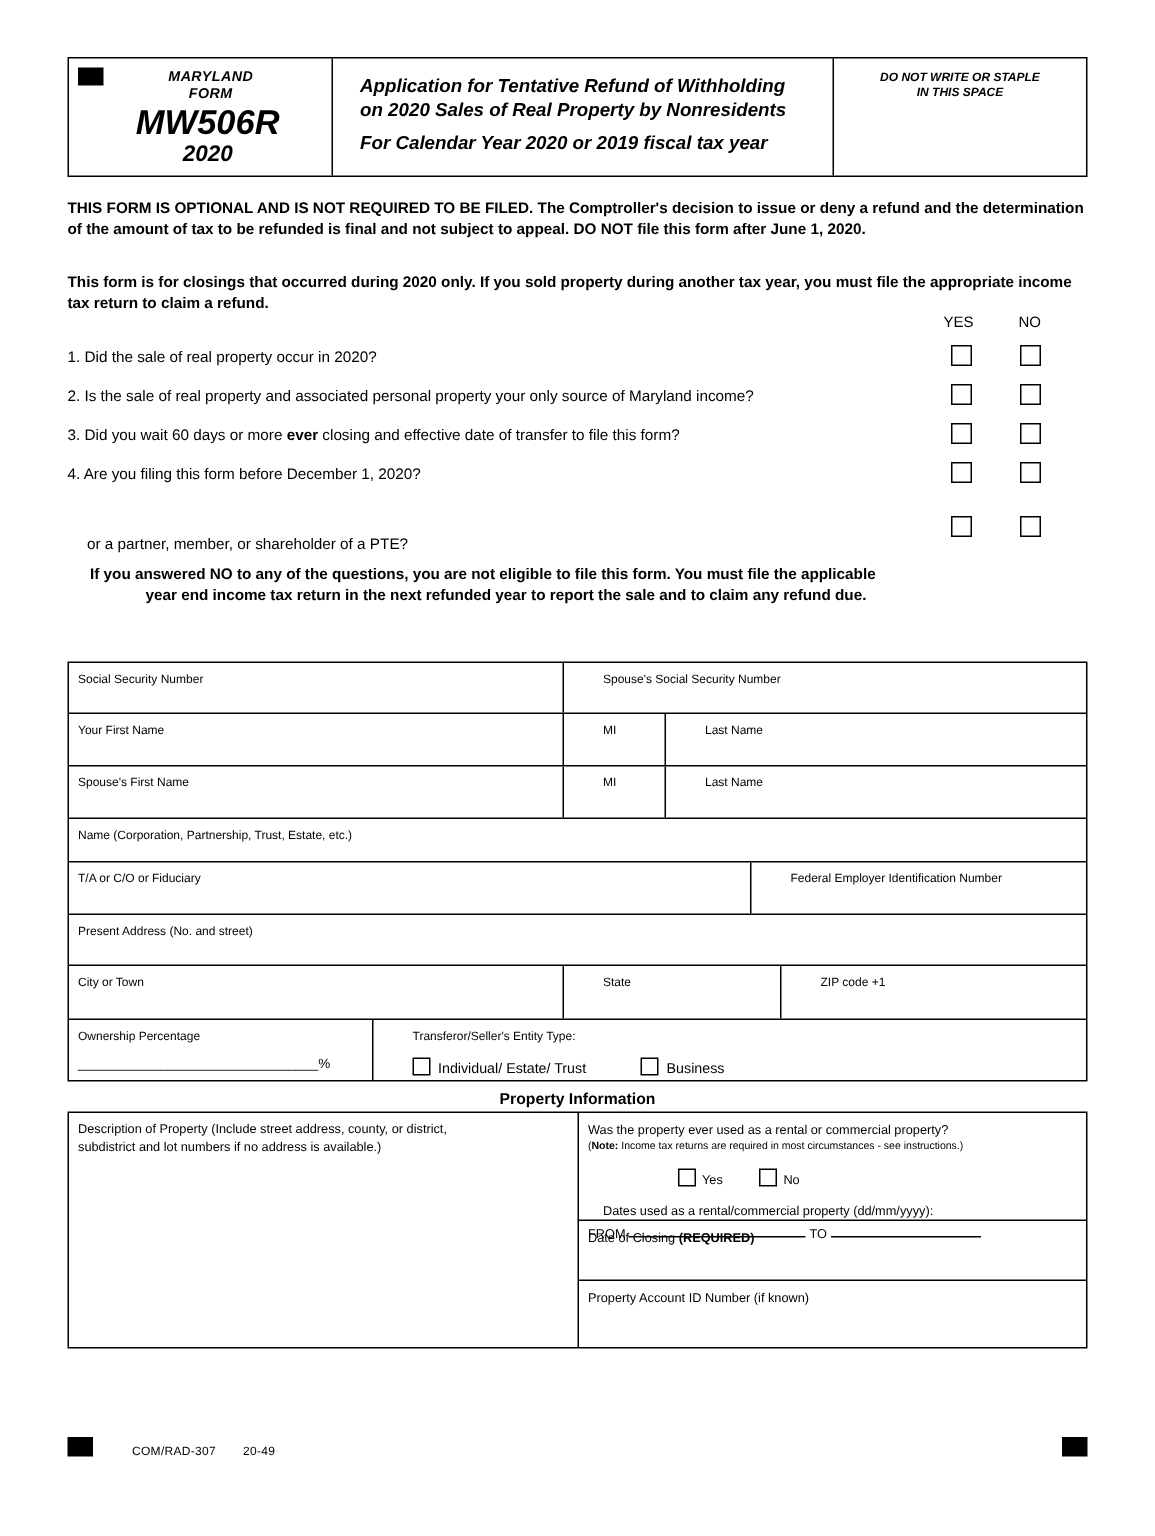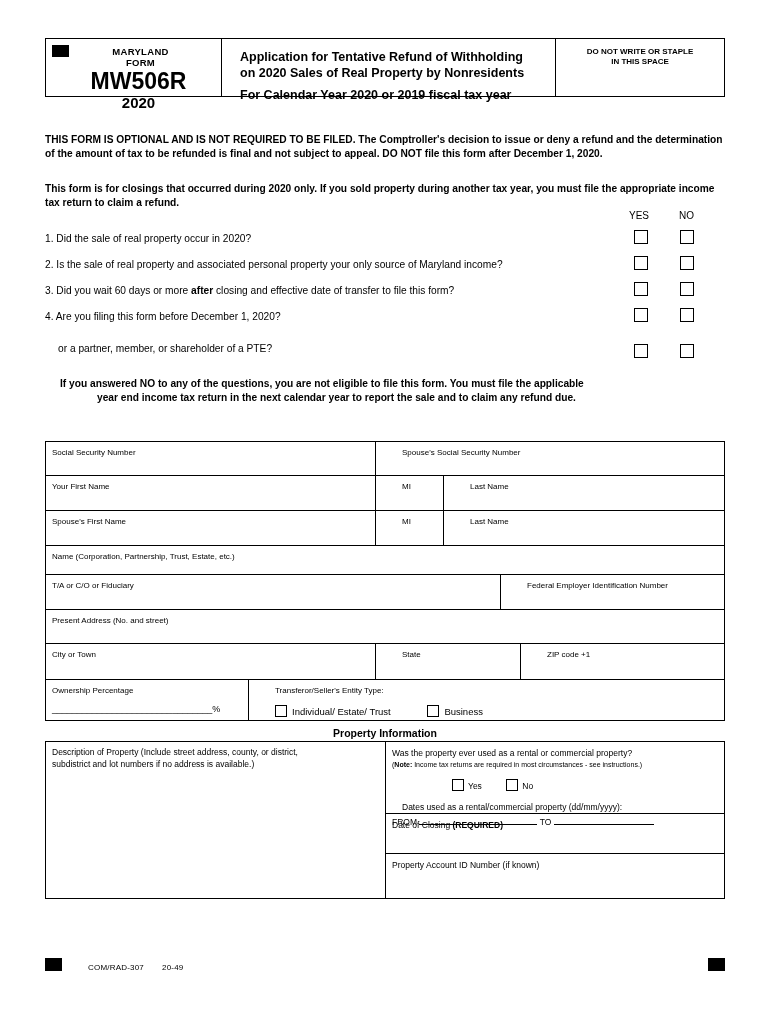--- a/index.html
+++ b/index.html
@@ -21,24 +21,25 @@
     padding: 0;
     box-sizing: border-box;
   }
 
   
   .header {
     position: absolute;
     left: 45px;
     top: 38px;
     width: 680px;
-    height: 59px;
+    height: 80px;
     border: 1.5px solid #000;
     box-sizing: border-box;
     display: flex;
+    font-style: italic;
   }
   .hdr-left {
     width: 175px;
     box-sizing: border-box;
     padding: 4px 0 0 0;
     position: relative;
   }
   .black-square {
     position: absolute;
     left: 6px;
@@ -135,21 +136,21 @@
     width: 570px;
     font-size: 10.2px;
     line-height: 14px;
   }
   .q b { font-weight: bold; }
   #q1 { top: 232px; }
   #q2 { top: 258px; }
   #q3 { top: 284px; }
   #q4 { top: 310px; }
   #q5 { top: 336px; }
-  #q5b { top: 342px; left: 58px; }
+  #q5b { top: 357px; left: 58px; }
 
   .cb {
     position: absolute;
     width: 14px;
     height: 14px;
     border: 1px solid #000;
     box-sizing: border-box;
     background: #fff;
   }
   .cb-yes { left: 634px; }
@@ -340,46 +341,46 @@
       <div class="hdr-title1">Application for Tentative Refund of Withholding</div>
       <div class="hdr-title1">on 2020 Sales of Real Property by Nonresidents</div>
       <div class="hdr-title3">For Calendar Year 2020 or 2019 fiscal tax year</div>
     </div>
     <div class="hdr-right">
       <div>DO NOT WRITE OR STAPLE</div>
       <div>IN THIS SPACE</div>
     </div>
   </div>
 
-  <div class="para" id="para1">THIS FORM IS OPTIONAL AND IS NOT REQUIRED TO BE FILED. The Comptroller's decision to issue or deny a refund and the determination of the amount of tax to be refunded is final and not subject to appeal. DO NOT file this form after December 1, 2020.</div>
+  <div class="para" id="para1">THIS FORM IS OPTIONAL AND IS NOT REQUIRED TO BE FILED. The Comptroller's decision to issue or deny a refund and the determination of the amount of tax to be refunded is final and not subject to appeal. DO NOT file this form after June 1, 2020.</div>
   <div class="para" id="para2">This form is for closings that occurred during 2020 only. If you sold property during another tax year, you must file the appropriate income tax return to claim a refund.</div>
 
   <div class="yesno-head" id="yes-head">YES</div>
   <div class="yesno-head" id="no-head">NO</div>
 
   <div class="q" id="q1">1. Did the sale of real property occur in 2020?</div>
   <div class="q" id="q2">2. Is the sale of real property and associated personal property your only source of Maryland income?</div>
-  <div class="q" id="q3">3. Did you wait 60 days or more <b>after</b> closing and effective date of transfer to file this form?</div>
+  <div class="q" id="q3">3. Did you wait 60 days or more <b>ever</b> closing and effective date of transfer to file this form?</div>
   <div class="q" id="q4">4. Are you filing this form before December 1, 2020?</div>
   <div class="q" id="q5b">or a partner, member, or shareholder of a PTE?</div>
 
   <div class="cb cb-yes r1"></div>
   <div class="cb cb-no  r1"></div>
   <div class="cb cb-yes r2"></div>
   <div class="cb cb-no  r2"></div>
   <div class="cb cb-yes r3"></div>
   <div class="cb cb-no  r3"></div>
   <div class="cb cb-yes r4"></div>
   <div class="cb cb-no  r4"></div>
   <div class="cb cb-yes r5"></div>
   <div class="cb cb-no  r5"></div>
 
   <div class="note">
     <span>If you answered NO to any of the questions, you are not eligible to file this form.  You must file the applicable</span>
-    <span class="ind">year end income tax return in the next calendar year to report the sale and to claim any refund due.</span>
+    <span class="ind">year end income tax return in the next refunded year to report the sale and to claim any refund due.</span>
   </div>
 
   <div class="tbl">
 
     <div class="row">
       <div class="cell w-ssn h33">
         <span>Social Security Number</span>
       </div>
       <div class="cell w-last h33">
         <span>Spouse's Social Security Number</span>

